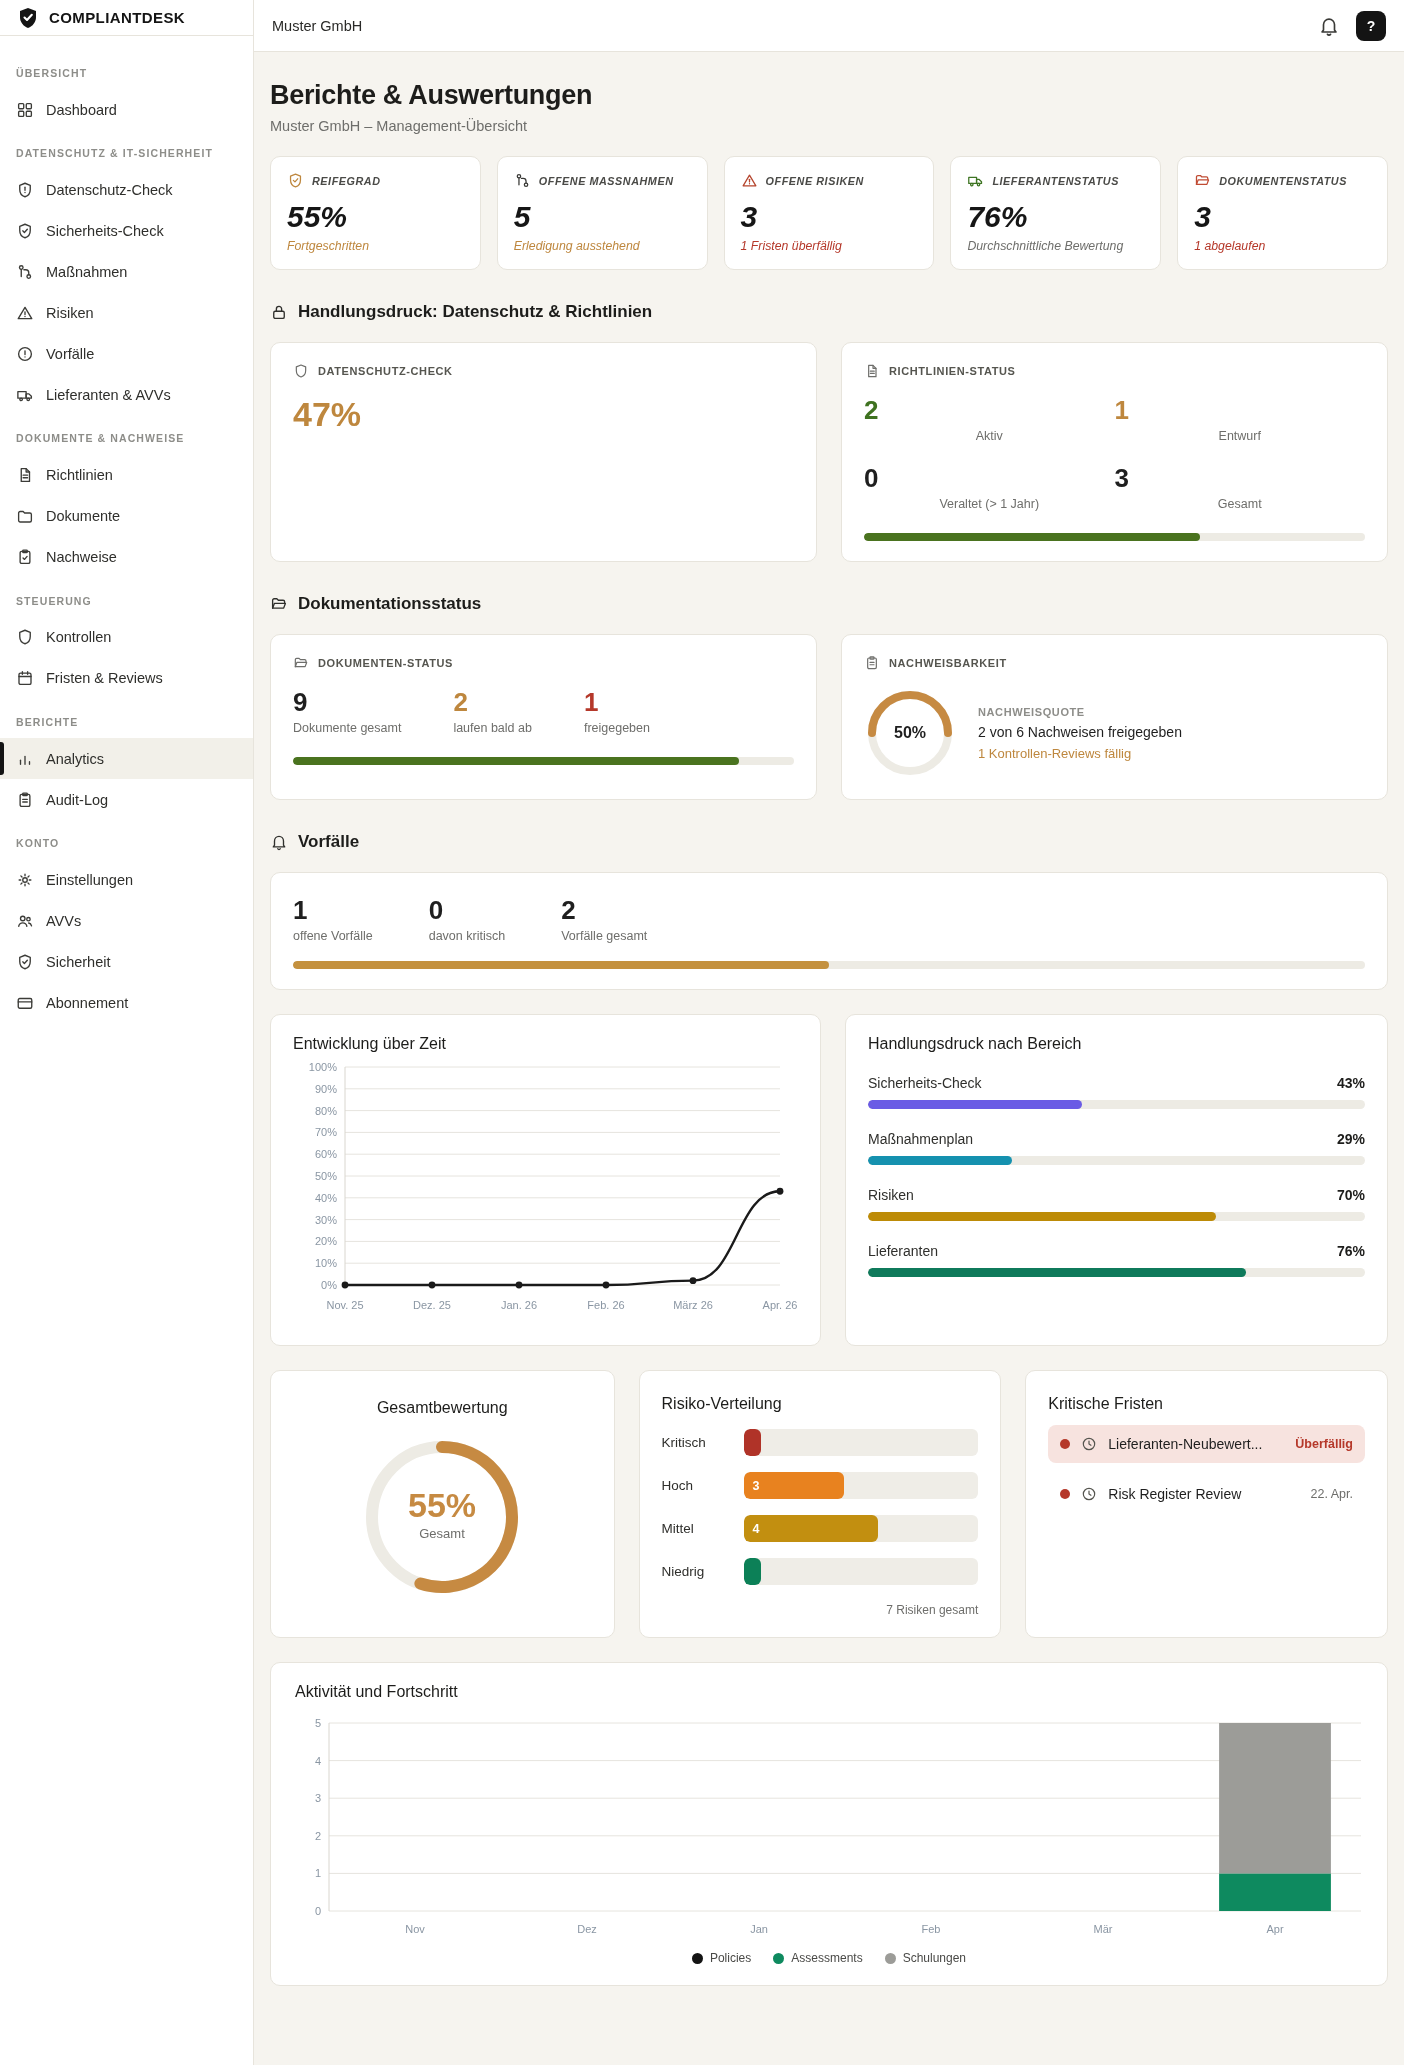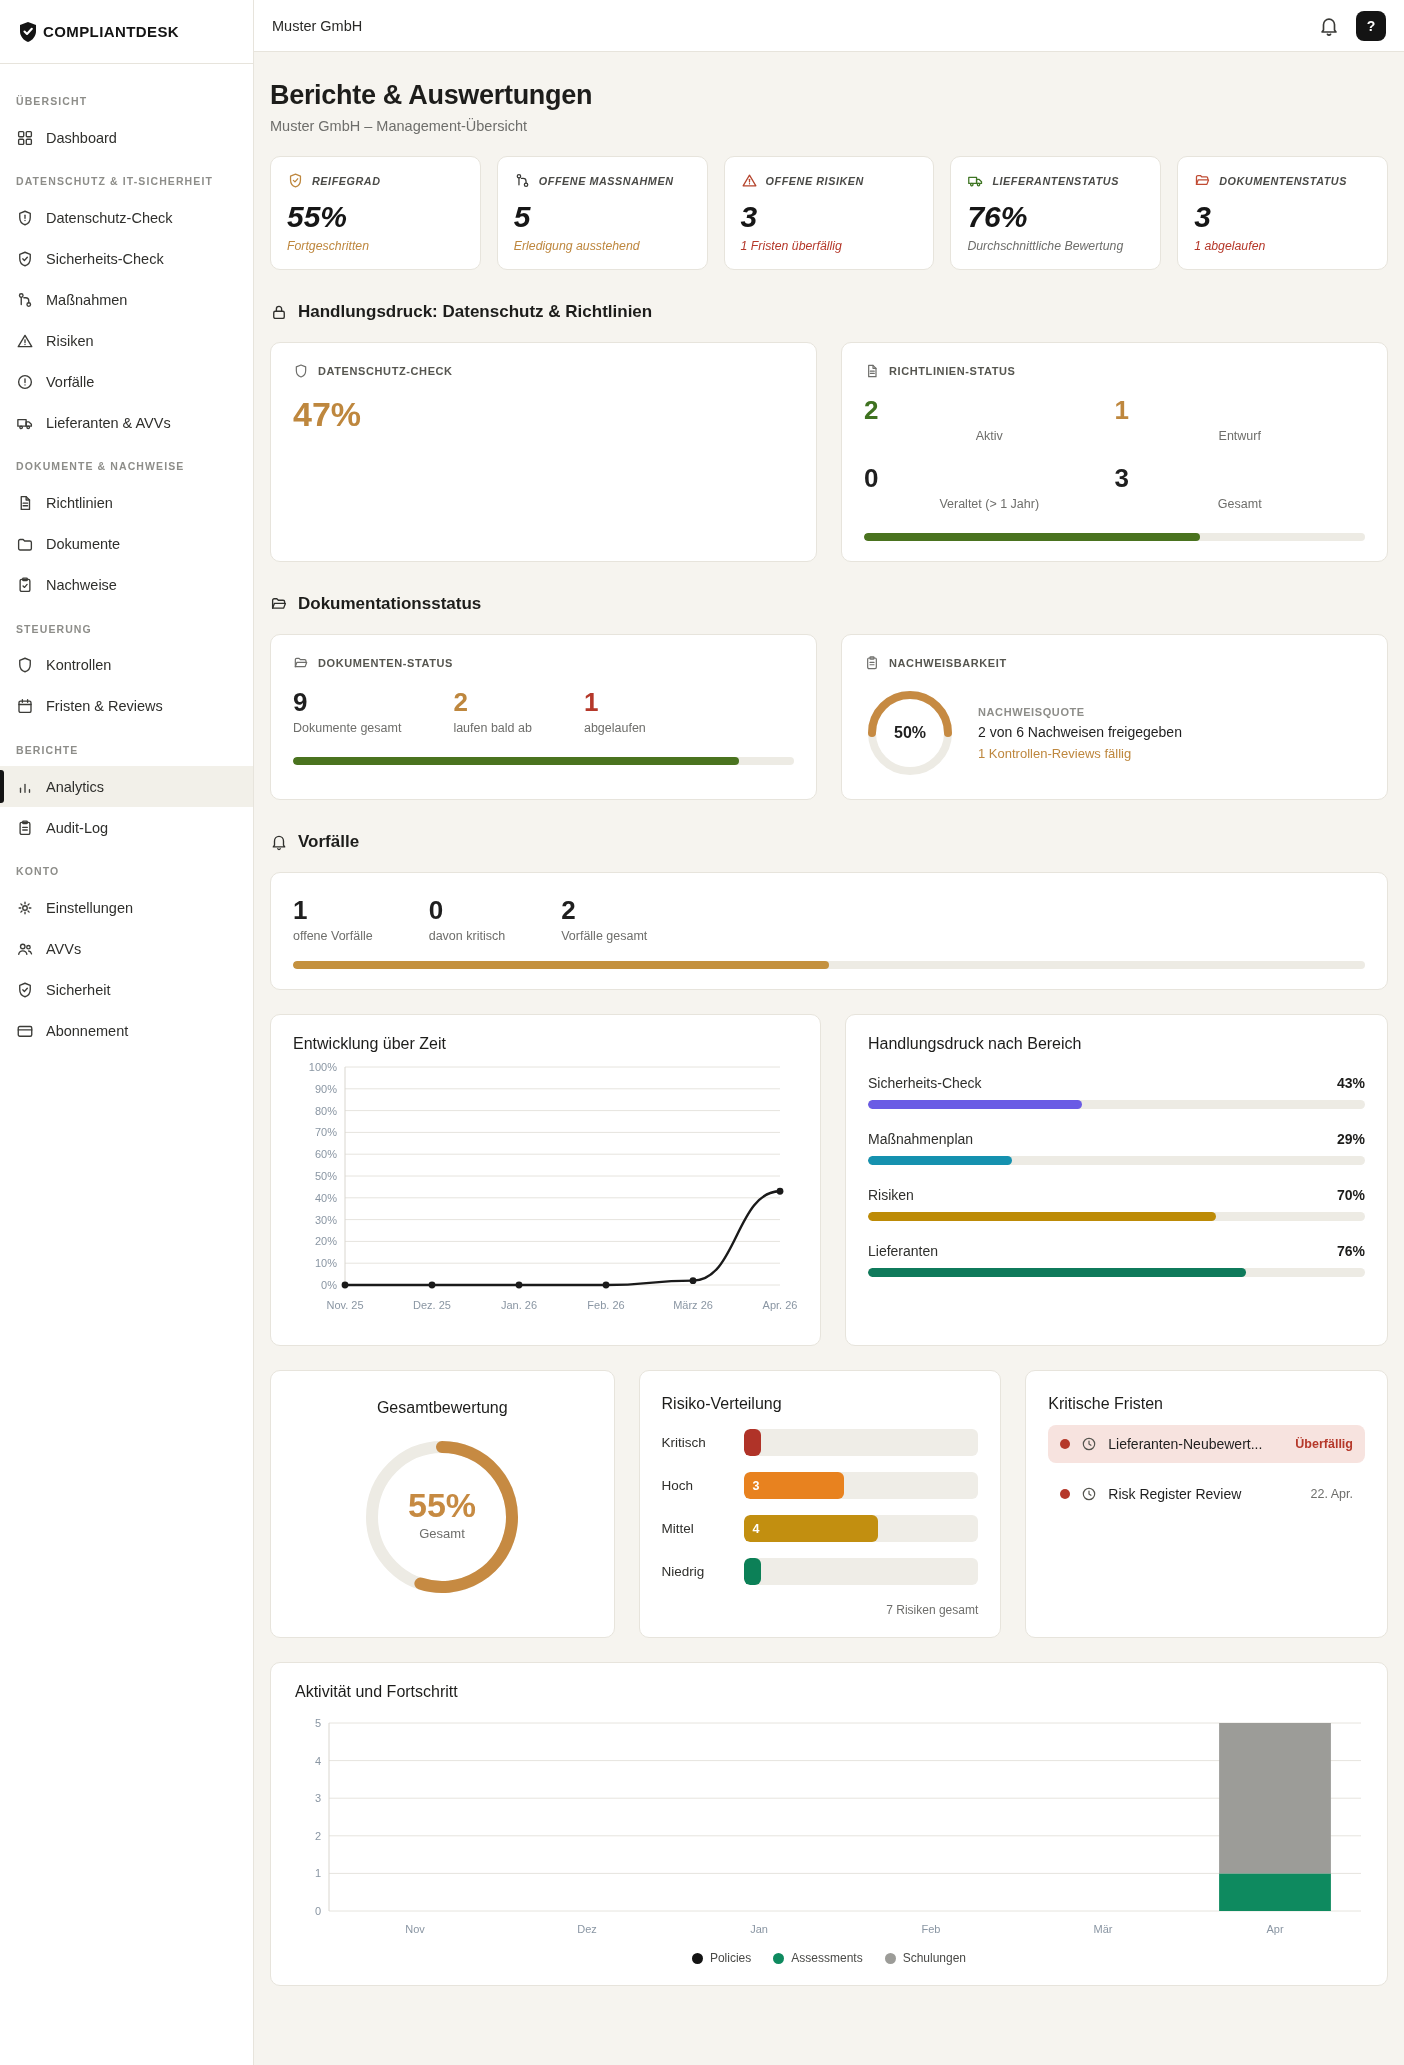--- a/index.html
+++ b/index.html
@@ -2,21 +2,21 @@
 <html><head>
 <meta charset="utf-8">
 <style>
   * { box-sizing: border-box; margin:0; padding:0; }
   html,body { background:#F6F4EF; }
   body { width:1404px; font-family:"Liberation Sans", sans-serif; color:#1F1F1F; }
   .app { display:flex; align-items:stretch; min-height:2065px; }
 
   
   .sidebar { flex:0 0 254px; width:254px; background:#fff; border-right:1px solid #E7E4DC; }
-  .logo-row { height:64px; display:flex; align-items:center; gap:3px; padding:9px 16px; border-bottom:1px solid #E7E4DC; }
+  .logo-row { height:36px; display:flex; align-items:center; gap:9px; padding:9px 16px; border-bottom:1px solid #E7E4DC; }
   .logo-row .logo-ic { width:24px; height:24px; color:#141414; }
   .logo-row .logo-ic svg { width:24px; height:24px; }
   .brand-name { font-size:15px; font-weight:800; letter-spacing:.4px; color:#141414; }
   .side-nav { padding:14px 0 20px; }
   .nav-section-label { padding:16px 16px 8px; font-size:10.5px; font-weight:700; letter-spacing:1.1px; color:#8D8D89; line-height:1.45; }
   .nav-item { position:relative; display:flex; align-items:center; gap:12px; height:41px; padding:0 16px; cursor:pointer; color:#2F2F2C; }
   .nav-item .ic { width:18px; height:18px; color:#3C3C38; flex:0 0 18px; }
   .nav-item .ic svg { width:18px; height:18px; display:block; }
   .nav-item .lbl { font-size:14.5px; }
   .nav-item.active { background:#F2F0E9; }
@@ -482,21 +482,21 @@
               <div class="stat">
                 <div class="v" style="color: rgb(31, 31, 31);">9</div>
                 <div class="c">Dokumente gesamt</div>
               </div>
               <div class="stat">
                 <div class="v" style="color: rgb(190, 135, 62);">2</div>
                 <div class="c">laufen bald ab</div>
               </div>
               <div class="stat">
                 <div class="v" style="color: rgb(181, 56, 42);">1</div>
-                <div class="c">abgelaufen</div>
+                <div class="c">freigegeben</div>
               </div>
             </div>
           <div class="progress mt22">
               <div class="fill" style="width: 89%; background: rgb(74, 115, 31);"></div>
             </div>
         </div>
         <div class="card pad20">
           <div class="card-label">
             <span class="ic">
                 <svg viewBox="0 0 24 24" fill="none" stroke="currentColor" stroke-width="1.8" stroke-linecap="round" stroke-linejoin="round">

